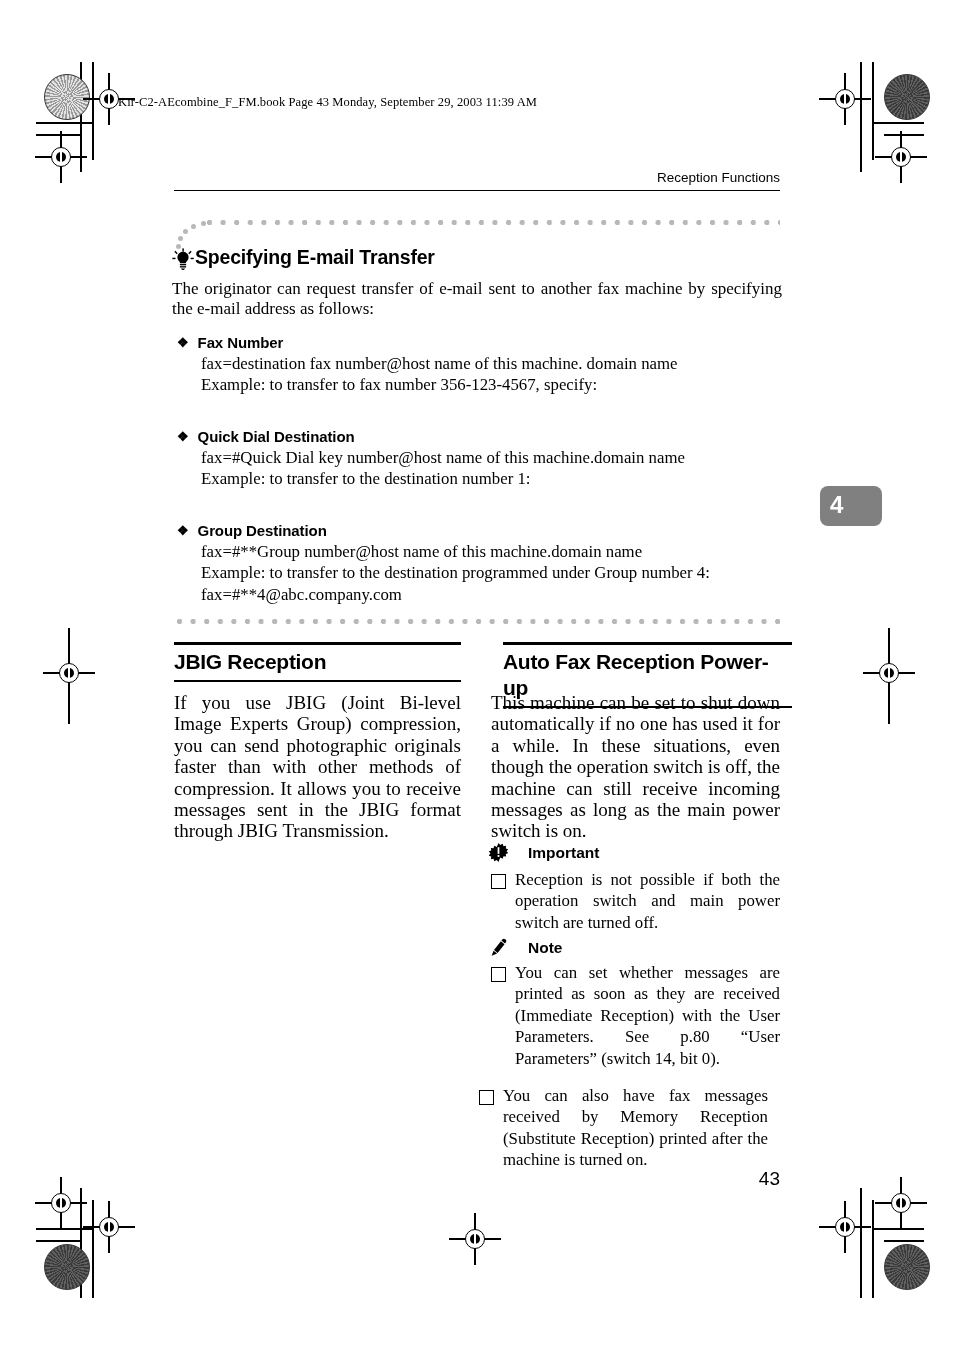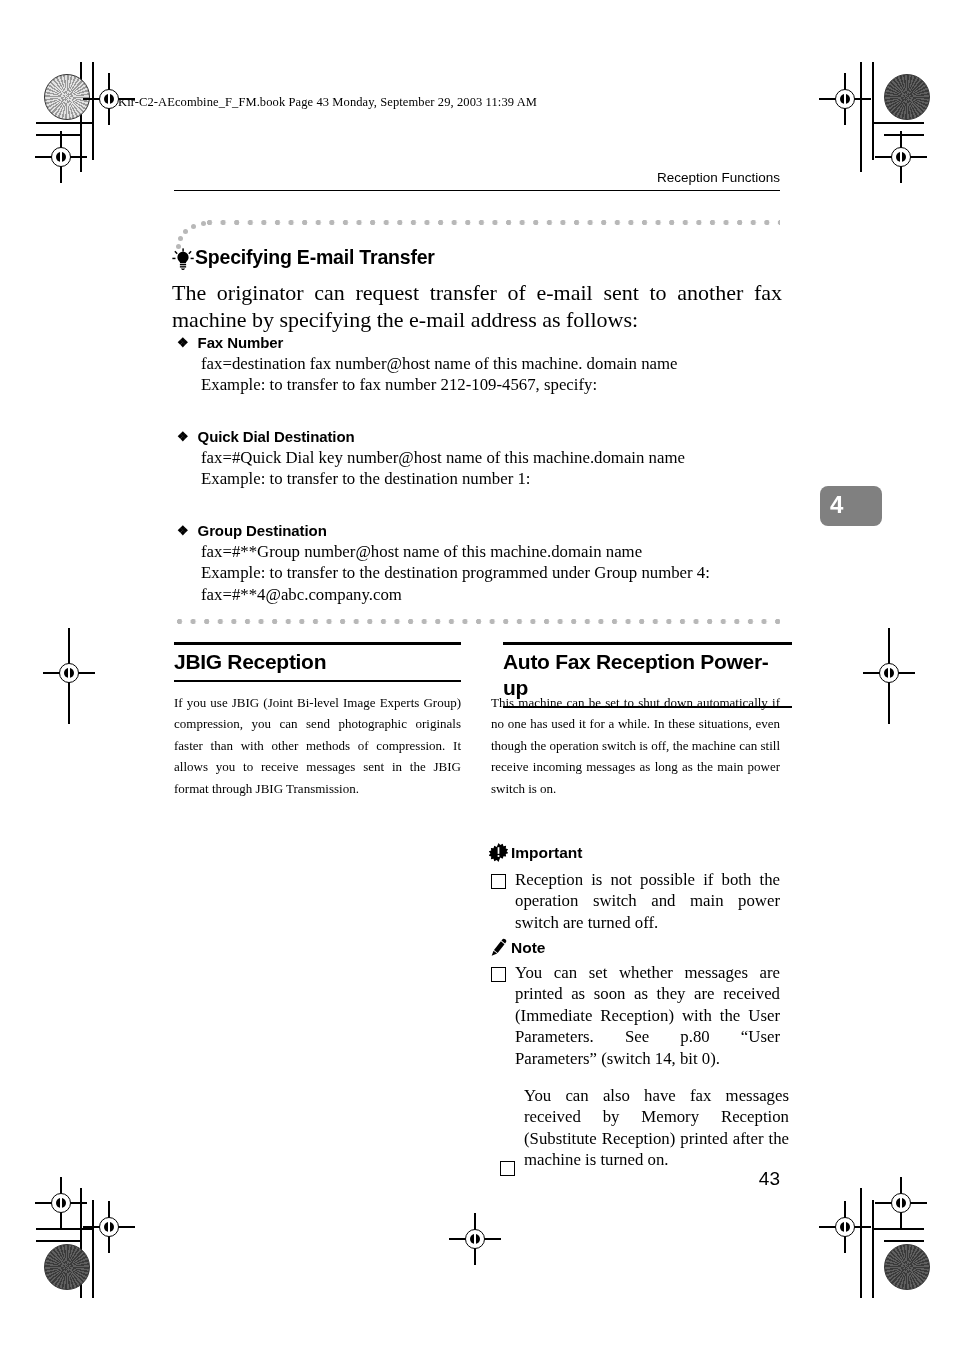--- a/index.html
+++ b/index.html
@@ -150,22 +150,22 @@
   .bulb-icon {
     width: 22px; height: 22px;
     flex: 0 0 22px;
     position: relative;
     top: 1px;
   }
 
   .para {
     position: absolute;
     font-family: "Liberation Serif", serif;
-    font-size: 22px;
-    line-height: 27px;
+    font-size: 17px;
+    line-height: 20px;
     color: #000;
     text-align: justify;
   }
 
   
   .dblock { position: absolute; }
   .dblock .dhead {
     font-family: "Liberation Sans", sans-serif;
     font-weight: bold;
     font-size: 15px;
@@ -197,32 +197,32 @@
     letter-spacing: -0.3px;
     color: #000;
     border-top: 3.4px solid #000;
     border-bottom: 2.4px solid #000;
     padding: 4px 0 5px 0;
     line-height: 26px;
   }
   .col-text {
     position: absolute;
     font-family: "Liberation Serif", serif;
-    font-size: 13px;
+    font-size: 19px;
     line-height: 21.4px;
     text-align: justify;
     text-justify: inter-word;
     color: #000;
   }
 
   .note-head {
     position: absolute;
     display: flex;
     align-items: center;
-    gap: 3px;
+    gap: 20px;
     font-family: "Liberation Sans", sans-serif;
     font-weight: bold;
     font-size: 15.5px;
   }
   .note-head .ic {
     width: 19px; height: 19px;
     flex: 0 0 19px;
     position: relative;
     top: 0px;
   }
@@ -392,21 +392,21 @@
 
   <div class="para" style="left:172px; top:279px; width:610px;">The originator can request transfer of e-mail sent to another fax machine by specifying the e-mail address as follows:</div>
 
   <div class="dblock" style="left:177px; top:334px; width:600px;">
     <div class="dhead">
       <span class="dia">❖</span>
       <span>Fax Number</span>
     </div>
     <div class="dbody">
       <div>fax=destination fax number@host name of this machine. domain name</div>
-      <div>Example: to transfer to fax number 212-109-4567, specify:</div>
+      <div>Example: to transfer to fax number 356-123-4567, specify:</div>
     </div>
   </div>
 
   <div class="dblock" style="left:177px; top:428px; width:600px;">
     <div class="dhead">
       <span class="dia">❖</span>
       <span>Quick Dial Destination</span>
     </div>
     <div class="dbody">
       <div>fax=#Quick Dial key number@host name of this machine.domain name</div>
@@ -456,20 +456,20 @@
           <path d="M5.7 16.1l4.6 3.6-6.9 2.8z"></path>
         </g>
       </svg>
     </span>
     <span>Note</span>
   </div>
   <div class="bullet-item" style="left:491px; top:962px; width:289px;">
     <span class="sq"></span>
     <span class="btxt">You can set whether messages are printed as soon as they are received (Immediate Reception) with the User Parameters. See p.80 “User Parameters” (switch 14, bit 0).</span>
   </div>
-  <div class="bullet-item" style="left:500px; top:1085px; width:289px;align-items:flex-end;">
+  <div class="bullet-item" style="left:479px; top:1085px; width:289px;">
     <span class="sq"></span>
     <span class="btxt">You can also have fax messages received by Memory Reception (Substitute Reception) printed after the machine is turned on.</span>
   </div>
 
   <div class="folio">43</div>
 
 </div>
 
 </body></html>

